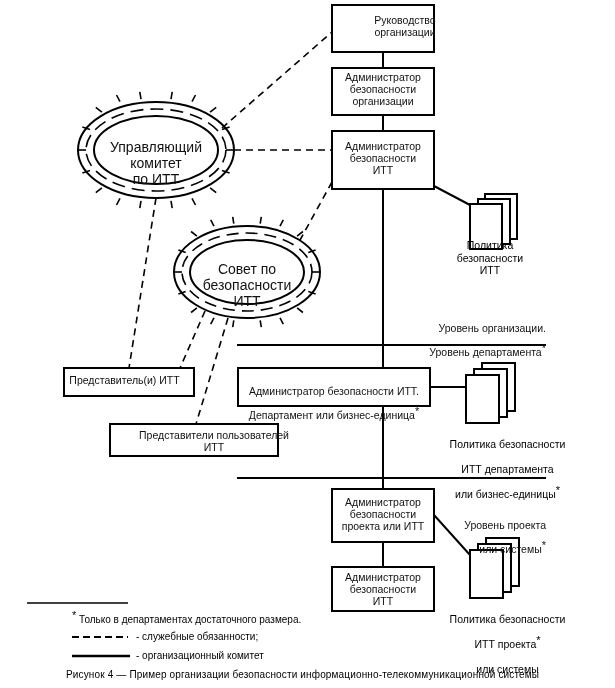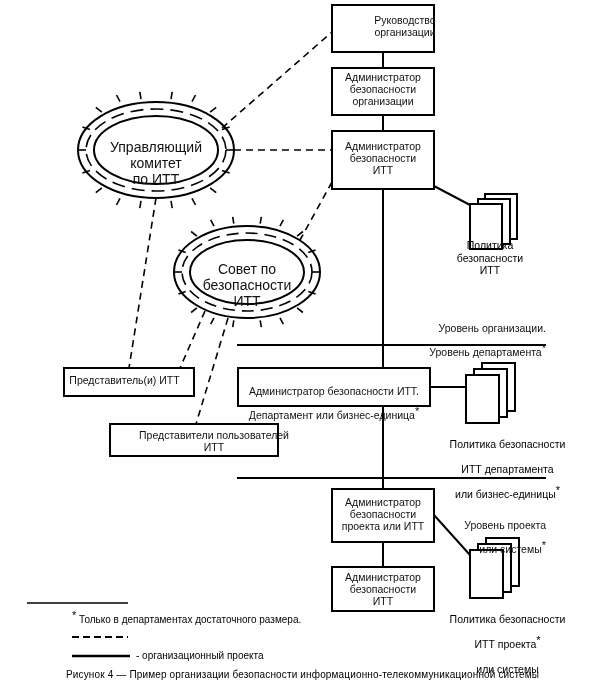--- a/index.html
+++ b/index.html
@@ -203,18 +203,19 @@
   <div class="lbl right" style="left:346px;top:508px;width:200px;">
     <span>Уровень проекта</span><br>
     <span>или системы</span><sup>*</sup>
   </div>
 
   <div class="foot" style="left:72px;top:614px;width:420px;">
     <sup>*</sup>
     <span>Только в департаментах достаточного размера.</span>
   </div>
 
-
-  <div class="foot" style="left:136px;top:650px;width:300px;">- организационный проекта</div>
+  <div class="foot" style="left:136px;top:631px;width:300px;">- служебные обязанности;</div>
+
+  <div class="foot" style="left:136px;top:650px;width:300px;">- организационный комитет</div>
 
   <div class="caption" style="left:66px;top:669px;width:545px;">Рисунок 4 — Пример организации безопасности информационно-телекоммуникационной системы</div>
 
 </div>
 
 </body></html>

